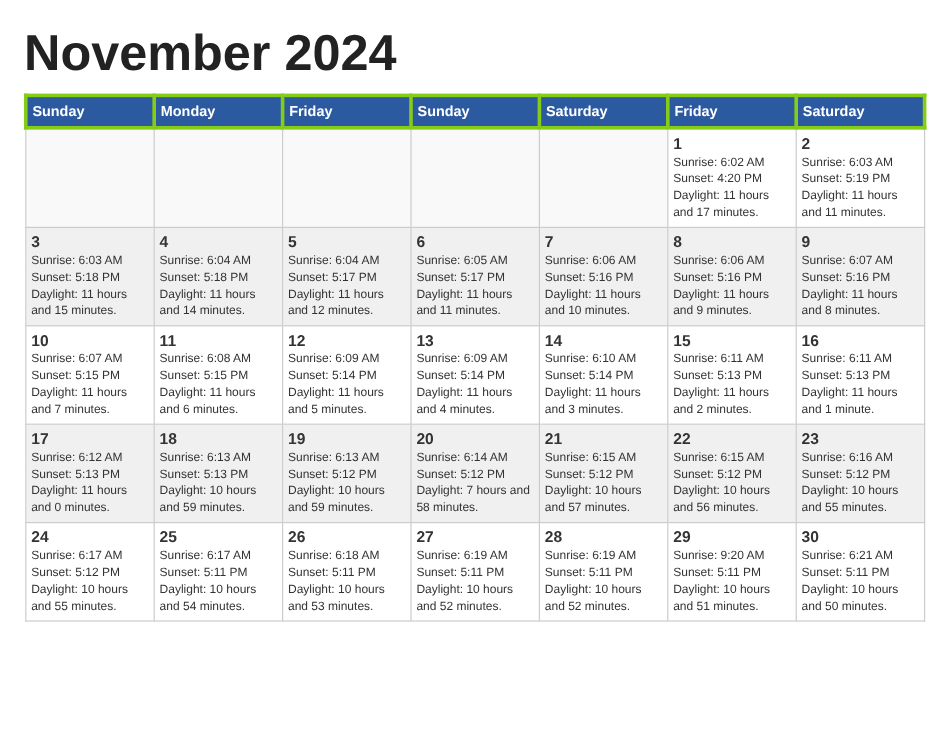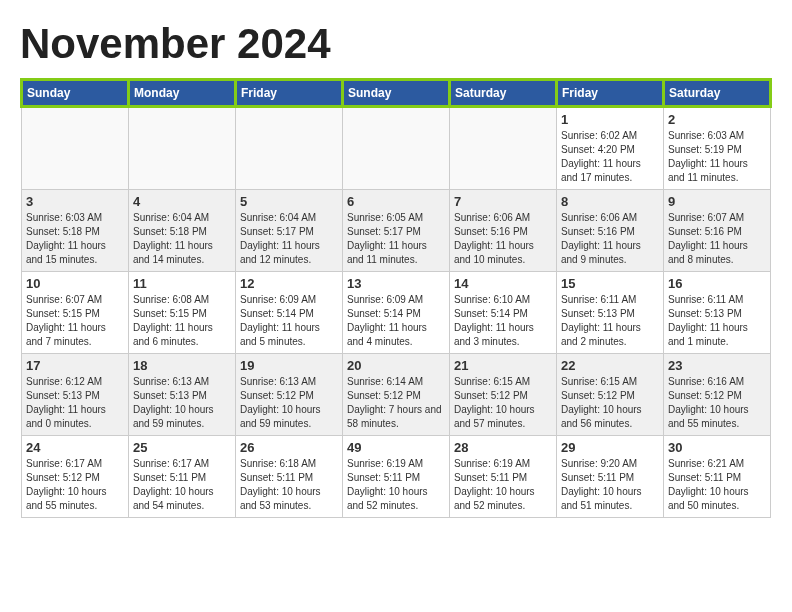--- a/index.html
+++ b/index.html
@@ -264,21 +264,21 @@
           <div class="cell-text">Sunset: 5:11 PM</div>
           <div class="cell-text">Daylight: 10 hours and 54 minutes.</div>
         </td>
         <td>
           <span class="day-number">26</span>
           <div class="cell-text">Sunrise: 6:18 AM</div>
           <div class="cell-text">Sunset: 5:11 PM</div>
           <div class="cell-text">Daylight: 10 hours and 53 minutes.</div>
         </td>
         <td>
-          <span class="day-number">49</span>
+          <span class="day-number">27</span>
           <div class="cell-text">Sunrise: 6:19 AM</div>
           <div class="cell-text">Sunset: 5:11 PM</div>
           <div class="cell-text">Daylight: 10 hours and 52 minutes.</div>
         </td>
         <td>
           <span class="day-number">28</span>
           <div class="cell-text">Sunrise: 6:19 AM</div>
           <div class="cell-text">Sunset: 5:11 PM</div>
           <div class="cell-text">Daylight: 10 hours and 52 minutes.</div>
         </td>

